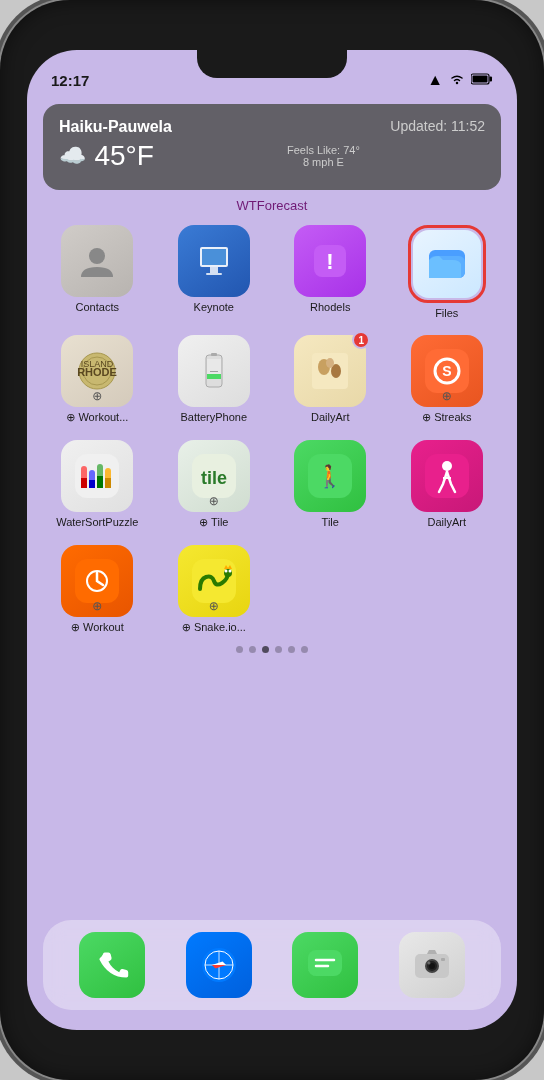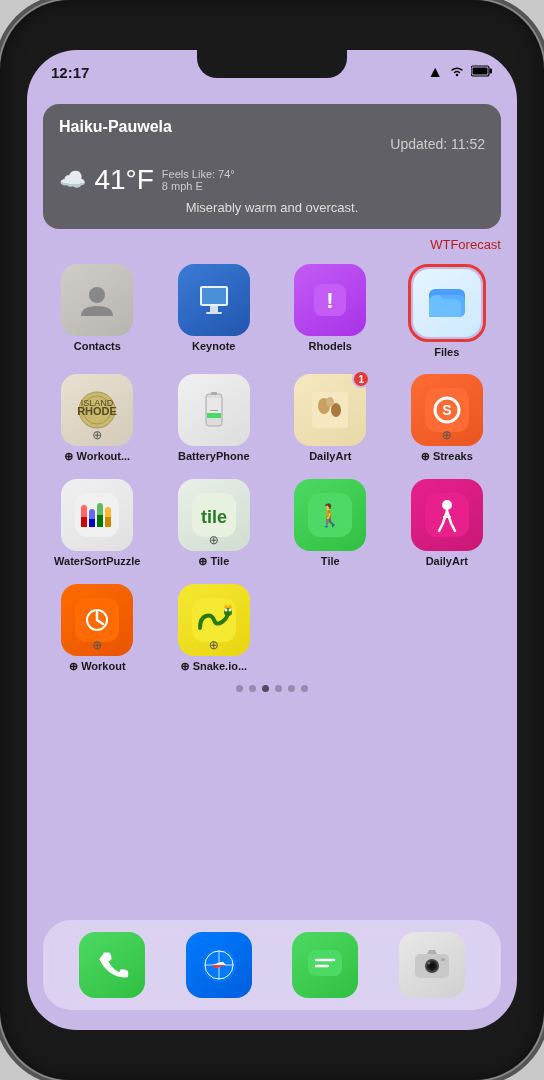--- a/index.html
+++ b/index.html
@@ -38,21 +38,21 @@
       transform: translateX(-50%);
       width: 150px;
       height: 28px;
       background: #1a1a1a;
       border-radius: 0 0 20px 20px;
       z-index: 10;
     }
     
     .status-bar {
       position: absolute;
-      top: 0;
+      top: 8px;
       left: 0;
       right: 0;
       height: 44px;
       display: flex;
       justify-content: space-between;
       align-items: center;
       padding: 0 24px;
       z-index: 9;
     }
     .status-time {
@@ -79,22 +79,22 @@
     
     .weather-widget {
       background: rgba(80, 80, 80, 0.85);
       border-radius: 16px;
       padding: 14px 16px;
       margin-bottom: 8px;
       color: white;
     }
     .weather-header {
       display: flex;
-      margin-bottom: 12px;
-      flex-direction: column;
+      justify-content: space-between;
+      margin-bottom: 4px;
     }
     .weather-location {
       font-size: 16px;
       font-weight: 600;
     }
     .weather-updated {
       font-size: 14px;
       color: #ccc;
       text-align: right;
     }
@@ -116,23 +116,23 @@
       color: #ccc;
       text-align: right;
       flex: 1;
     }
     .weather-desc {
       font-size: 13px;
       color: #ddd;
       text-align: center;
     }
     .widget-label {
-      text-align: right;
+      text-align: center;
       font-size: 13px;
-      color: #b91c1c;
+      color: #701a75;
       margin-bottom: 12px;
       font-weight: 400;
     }
 
     
     .app-grid {
       display: grid;
       grid-template-columns: repeat(4, 1fr);
       gap: 16px 8px;
       margin-bottom: 12px;
@@ -152,21 +152,21 @@
       justify-content: center;
       align-items: center;
       font-size: 36px;
       position: relative;
       overflow: visible;
     }
     .app-label {
       font-size: 11px;
       color: #1a1a1a;
       text-align: right;
-      font-weight: 700;
+      font-weight: 400;
     }
     .badge {
       position: absolute;
       top: -4px;
       right: -4px;
       background: #e53935;
       color: white;
       font-size: 10px;
       font-weight: 700;
       width: 18px;
@@ -282,27 +282,26 @@
 
     <div class="screen-content">
 
       <div class="weather-widget">
         <div class="weather-header">
           <span class="weather-location">Haiku-Pauwela</span>
           <span class="weather-updated">Updated: 11:52</span>
         </div>
         <div class="weather-main">
           <span class="weather-cloud">☁️</span>
-          <span class="weather-temp">41°F</span>
-          <div class="weather-feels" style="text-align:left; flex:1;">
+          <span class="weather-temp">45°F</span>
+          <div class="weather-feels" style="text-align:center; flex:1;">
             <div>Feels Like: 74°</div>
             <div>8 mph E</div>
           </div>
         </div>
-        <div class="weather-desc">Miserably warm and overcast.</div>
       </div>
 
       <div class="widget-label">WTForecast</div>
 
       <div class="app-grid">
 
         <div class="app-item">
           <div class="app-icon icon-contacts">
             <svg width="44" height="44" viewBox="0 0 44 44">
               <circle cx="22" cy="17" r="8" fill="#888"></circle>

